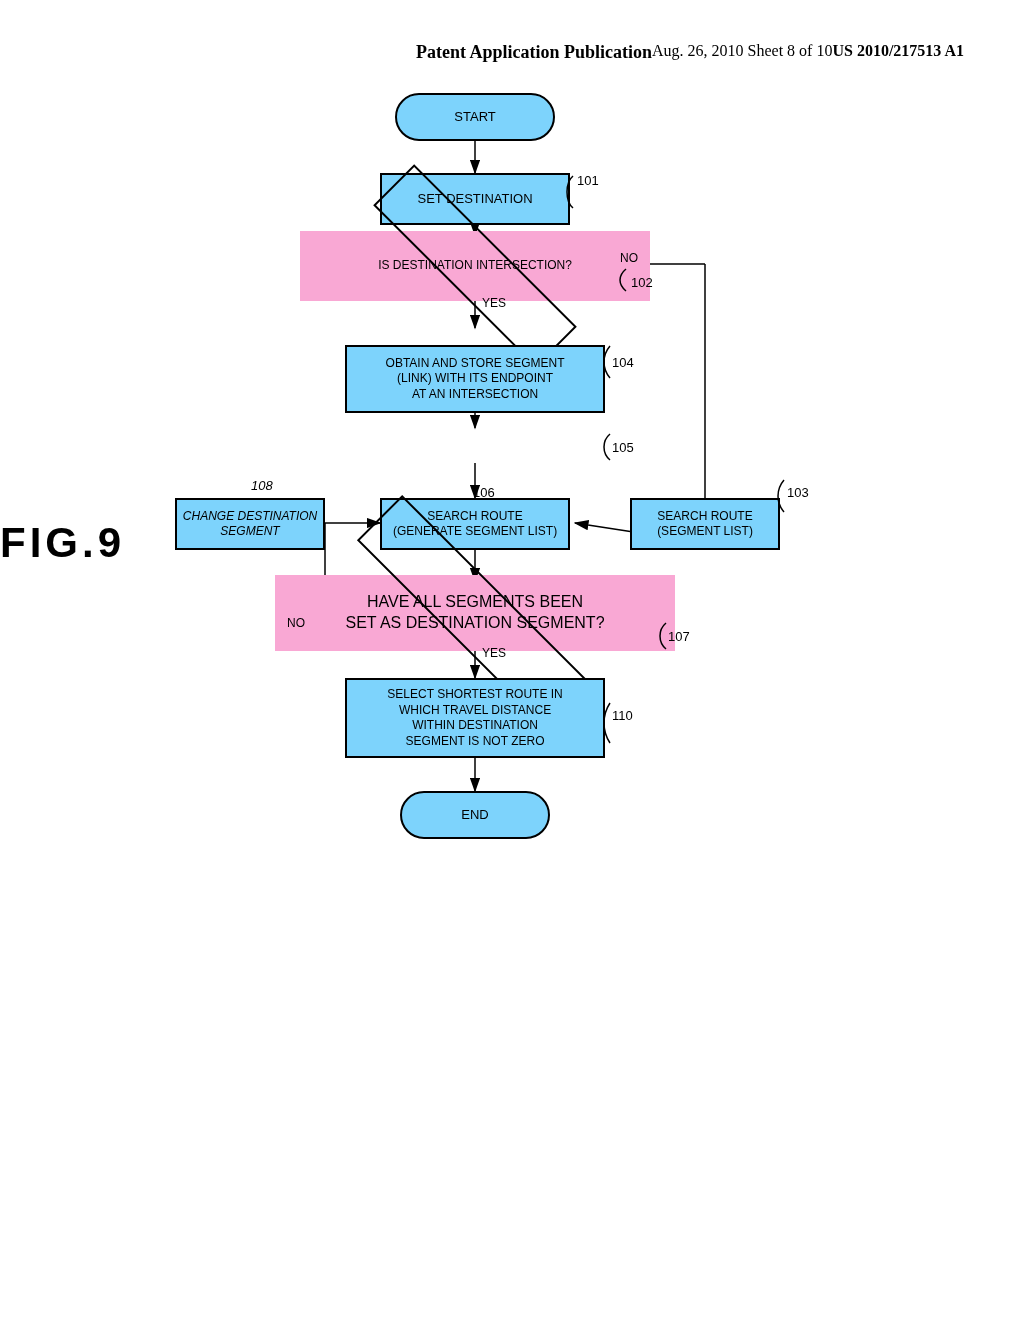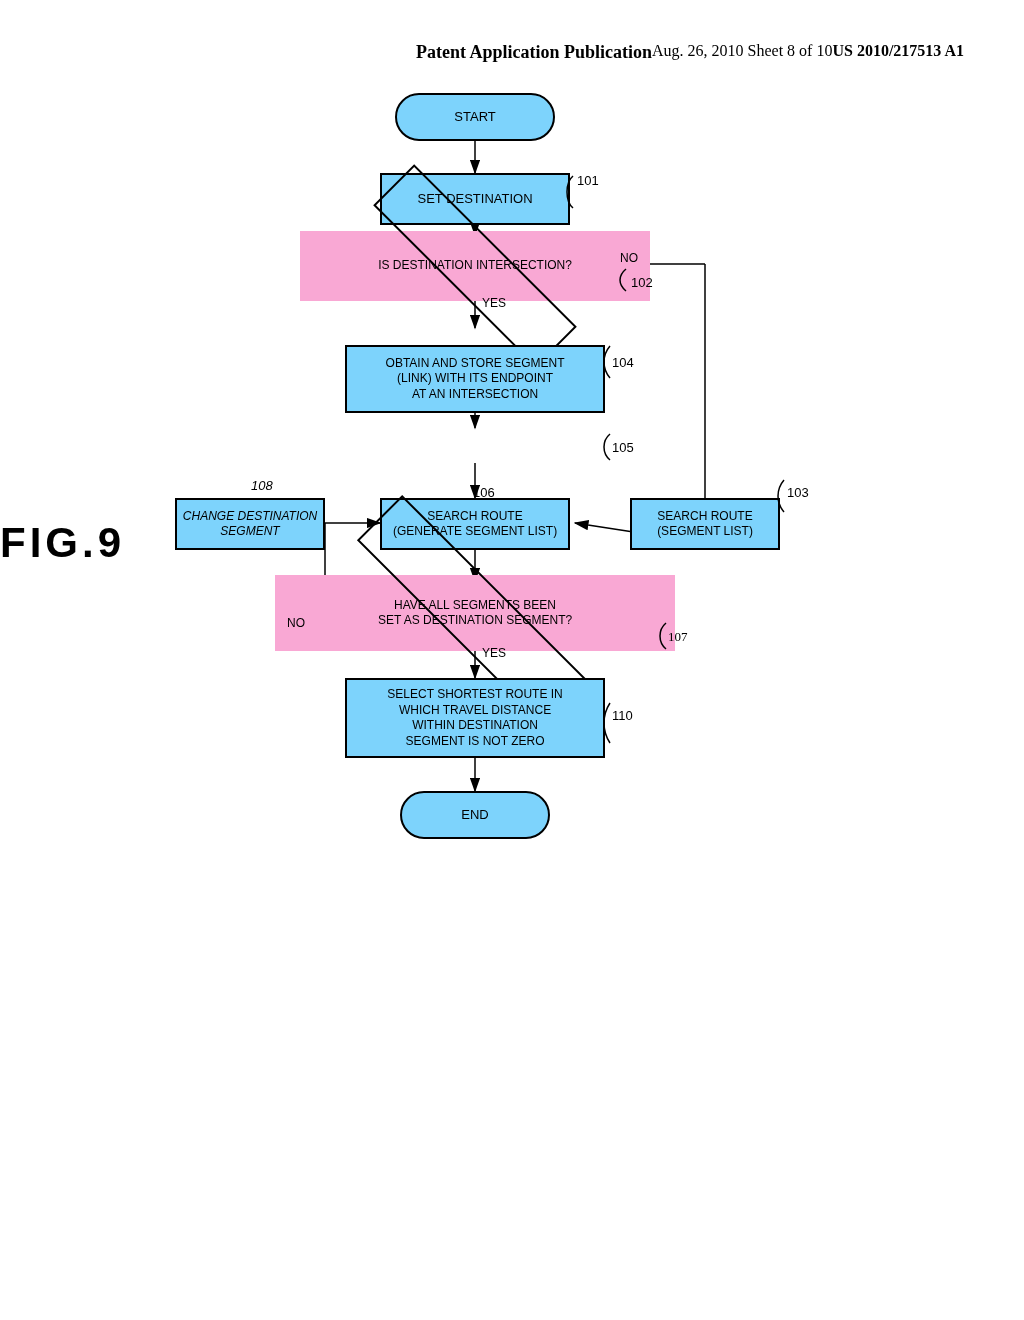--- a/index.html
+++ b/index.html
@@ -250,25 +250,25 @@
 
     <div class="ref-num" style="left:662px; top:402px;">
       <span>103</span>
     </div>
     <svg style="position:absolute; top:392px; left:651px; width:30px; height:42px; pointer-events:none;" xmlns="http://www.w3.org/2000/svg">
       <path d="M 8 5 Q 2 12 2 21 Q 2 30 8 37" stroke="#000" stroke-width="1.5" fill="none"></path>
     </svg>
 
     <div class="diamond" style="left:150px; top:492px; width:400px; height:76px;">
       <div class="diamond-inner" style="width:270px; height:64px; left:65px; top:6px;"></div>
-      <span class="diamond-text" style="font-size:12px; white-space:pre-line;">HAVE ALL SEGMENTS BEEN
+      <span class="diamond-text" style="font-size:16px; white-space:pre-line;">HAVE ALL SEGMENTS BEEN
 SET AS DESTINATION SEGMENT?</span>
     </div>
 
-    <div class="ref-num" style="left:543px; top:546px;font-family:Liberation Serif, serif;">
+    <div class="ref-num" style="left:543px; top:546px;">
       <span>107</span>
     </div>
     <svg style="position:absolute; top:536px; left:533px; width:30px; height:34px; pointer-events:none;" xmlns="http://www.w3.org/2000/svg">
       <path d="M 8 4 Q 2 9 2 17 Q 2 25 8 30" stroke="#000" stroke-width="1.5" fill="none"></path>
     </svg>
 
     <div class="label" style="left:162px; top:533px;">NO</div>
 
     <div class="label" style="left:357px; top:563px;">YES</div>
 

